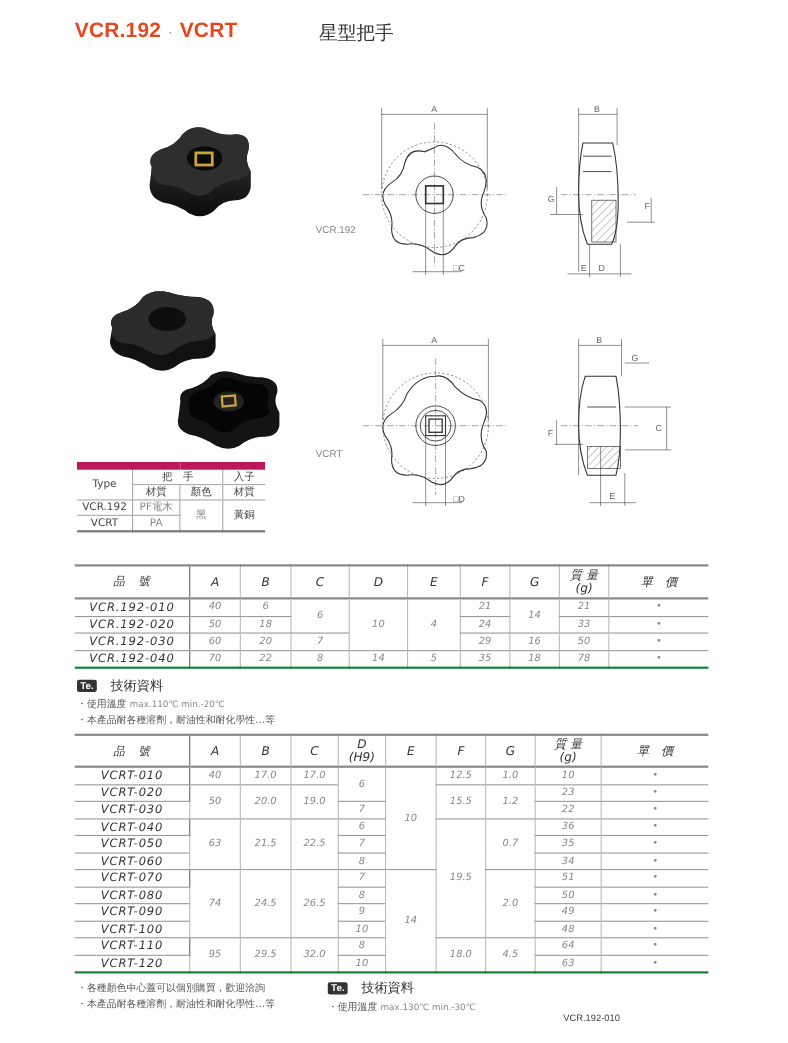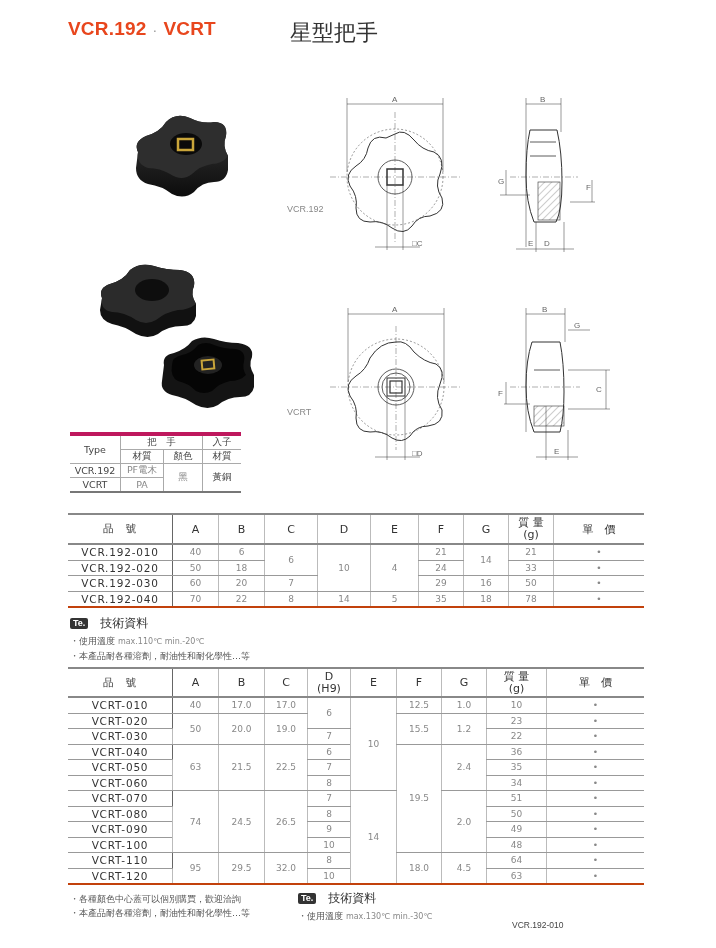--- a/index.html
+++ b/index.html
@@ -1,33 +1,33 @@
 <!DOCTYPE html>
 <html><head>
 <meta charset="utf-8">
 <style>
   html, body { margin:0; padding:0; background:#fff; }
   body { width:716px; height:948px; position:relative; overflow:hidden; font-family:"DejaVu Sans", sans-serif; color:#333; }
   .abs { position:absolute; }
   .title-code { left:68px; top:18px; font-family:"Liberation Sans", sans-serif; font-weight:bold; font-size:19px; color:#e8461d; letter-spacing:0.2px; }
   .title-code .sep { color:#999; font-weight:normal; margin:0 6px; font-size:14px; }
-  .title-zh { left:290px; top:18px; font-size:22px; color:#333; }
+  .title-zh { left:290px; top:18px; font-size:17px; color:#333; }
 
   
   table { border-collapse:collapse; font-family:"DejaVu Sans", sans-serif; }
   .spec td, .spec th { text-align:center; font-weight:normal; padding:0; }
   .spec th { font-size:11px; color:#333; border-bottom:2px solid #888; }
   .spec td { font-size:9px; color:#888; border-bottom:1px solid #999; border-left:1px solid #bbb; height:14.5px; }
   .spec td.code, .spec th.code { color:#333; font-size:10.5px; letter-spacing:0.8px; border-left:none; border-right:1.5px solid #666; }
   .spec th { border-left:1px solid #bbb; }
   .spec th.code { border-left:none; }
-  .spec { border-top:2px solid #888; border-bottom:2px solid #c2410c; }
+  .spec { border-top:2px solid #888; border-bottom:2px solid #15803d;font-style:italic; }
   .spec tr:last-child td { border-bottom:none; }
 
-  .type-tbl { left:70px; top:432px; border-top:4px solid #be185d; border-bottom:2px solid #777; }
+  .type-tbl { left:70px; top:420px; border-top:7px solid #be185d; border-bottom:2px solid #777; }
   .type-tbl td { font-size:9.5px; text-align:center; color:#444; border:1px solid #aaa; padding:0 4px; height:13px; }
   .type-tbl tr td:first-child { border-left:none; }
   .type-tbl tr td:last-child { border-right:none;margin-top:16px; }
   .type-tbl td.mat { color:#888; }
 
   .badge { display:inline-block; background:#333; color:#fff; font-family:"Liberation Sans", sans-serif; font-weight:bold; font-size:9px; padding:0 3px; border-radius:2px; line-height:11px; margin-right:12px; vertical-align:1px; }
   .sec-title { font-size:12px; color:#333; }
   .note { font-size:9px; color:#555; line-height:14px; }
   .note .small { color:#888; font-size:8px; }
   .dwg-label { font-size:9px; color:#888; font-family:"Liberation Sans", sans-serif; }
@@ -291,21 +291,21 @@
     <td>22</td>
     <td>•</td>
   </tr>
   <tr>
     <td class="code">VCRT-040</td>
     <td rowspan="3">63</td>
     <td rowspan="3">21.5</td>
     <td rowspan="3">22.5</td>
     <td>6</td>
     <td rowspan="7">19.5</td>
-    <td rowspan="3">2.4</td>
+    <td rowspan="3">0.7</td>
     <td>36</td>
     <td>•</td>
   </tr>
   <tr>
     <td class="code">VCRT-050</td>
     <td>7</td>
     <td>35</td>
     <td>•</td>
   </tr>
   <tr>

